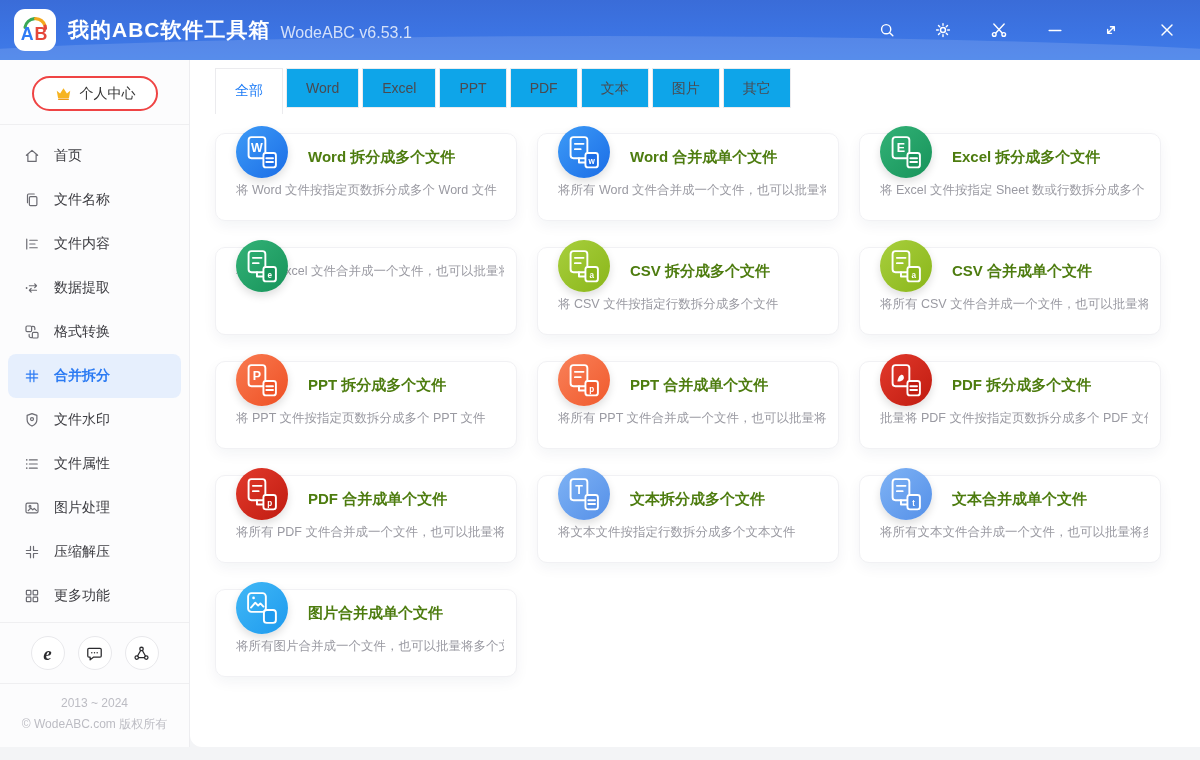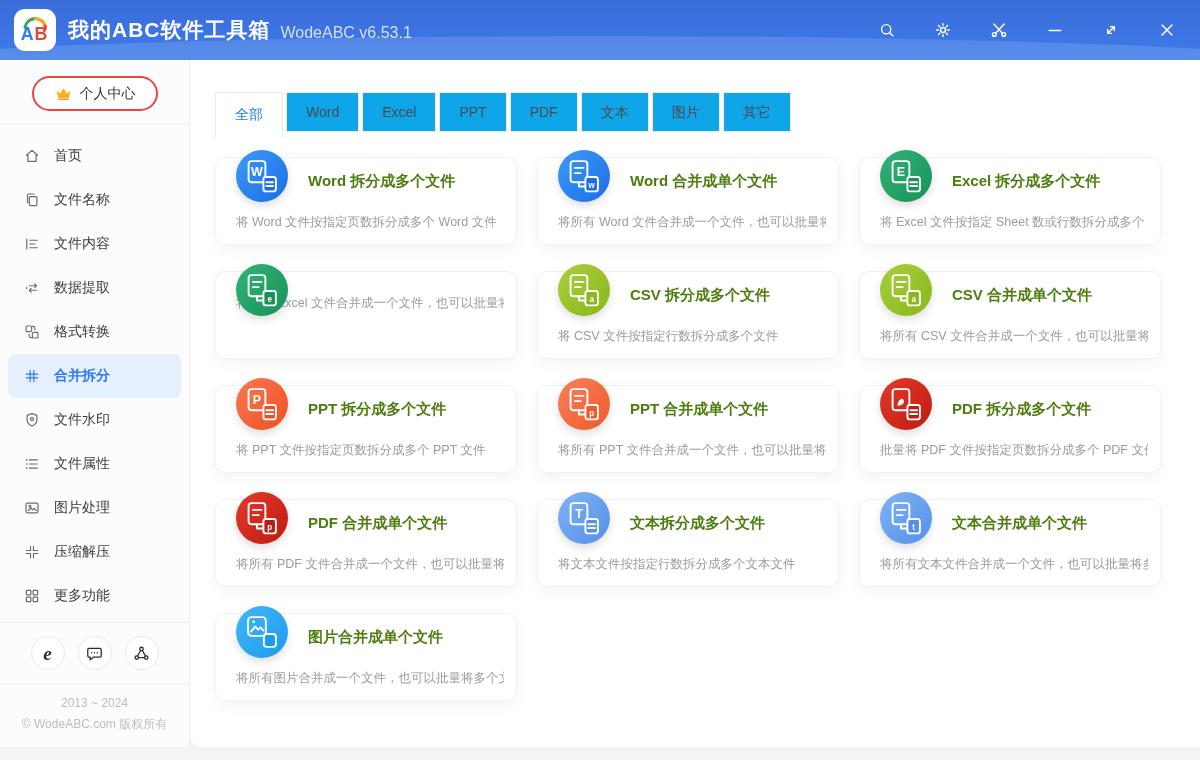--- a/index.html
+++ b/index.html
@@ -36,34 +36,34 @@
   .side-item.active .ic { color:#2c7bf3; }
   .side-footer { margin-top:auto; }
   .foot-icons { display:flex; justify-content:center; gap:13px; padding:13px 0; }
   .circle-btn { width:34px; height:34px; border:1px solid #e9e9ec; border-radius:50%; background:#fff;
     display:flex; align-items:center; justify-content:center; color:#2b2b2e; cursor:pointer; }
   .circle-btn svg { width:19px; height:19px; }
   .circle-btn .e-glyph { font-family:"Liberation Serif","DejaVu Serif",serif; font-style:italic; font-weight:bold; font-size:19px; line-height:1; }
   .copyright { text-align:center; font-size:12px; color:#bcbcc3; line-height:1.75; padding:9px 0 12px; }
 
   
-  .content { flex:1; background:#fff; border-bottom-left-radius:12px; padding:32px 0 0 25px; overflow:hidden; }
+  .content { flex:1; background:#fff; border-bottom-left-radius:12px; padding:8px 0 0 25px; overflow:hidden; }
   .tabs { display:flex; align-items:flex-start; height:46px; }
   .tab { height:40px; line-height:38px; padding:0 19px; background:#0ea5e9; border:1px solid #ebebee;
     margin-right:3px; font-size:14px; color:#4a4a50; cursor:pointer; }
   .tab.active { height:46px; line-height:42px; background:#fff; color:#1c7bf6; border-bottom:none; }
 
   .cards { display:grid; grid-template-columns:repeat(3,302px); gap:26px 20px; margin-top:19px; }
   .card { position:relative; height:88px; background:#fff; border:1px solid #f1f1f4; border-radius:10px;
     box-shadow:0 5px 14px rgba(15,30,80,.05); padding:0 12px 0 20px; cursor:pointer; }
   .card-icon { position:absolute; top:-8px; left:20px; width:52px; height:52px; border-radius:50%;
     display:flex; align-items:center; justify-content:center; box-shadow:0 4px 9px rgba(0,0,0,.13); }
   .card-icon svg { width:46px; height:46px; }
   .card-title { padding:14px 0 0 72px; font-size:15px; font-weight:bold; color:#4d7c0f; white-space:nowrap; overflow:hidden; }
-  .card-desc { margin-top:23px; font-size:12.5px; color:#9a9aa2; white-space:nowrap; overflow:hidden; }
+  .card-desc { margin-top:15px; font-size:12.5px; color:#9a9aa2; white-space:nowrap; overflow:hidden; }
 </style>
 </head>
 <body>
 
 <div class="titlebar">
   <div class="logo">
     <svg viewBox="0 0 40 40">
       <path d="M10.5 17.5 A10 10 0 0 1 19.5 9.2" fill="none" stroke="#3aa856" stroke-width="3" stroke-linecap="round"></path>
       <path d="M20.5 9.2 A10 10 0 0 1 29.5 16" fill="none" stroke="#f4a81d" stroke-width="3" stroke-linecap="round"></path>
       <path d="M29.6 16.4 A10 10 0 0 1 30 18.5" fill="none" stroke="#e5473a" stroke-width="3" stroke-linecap="round"></path>

